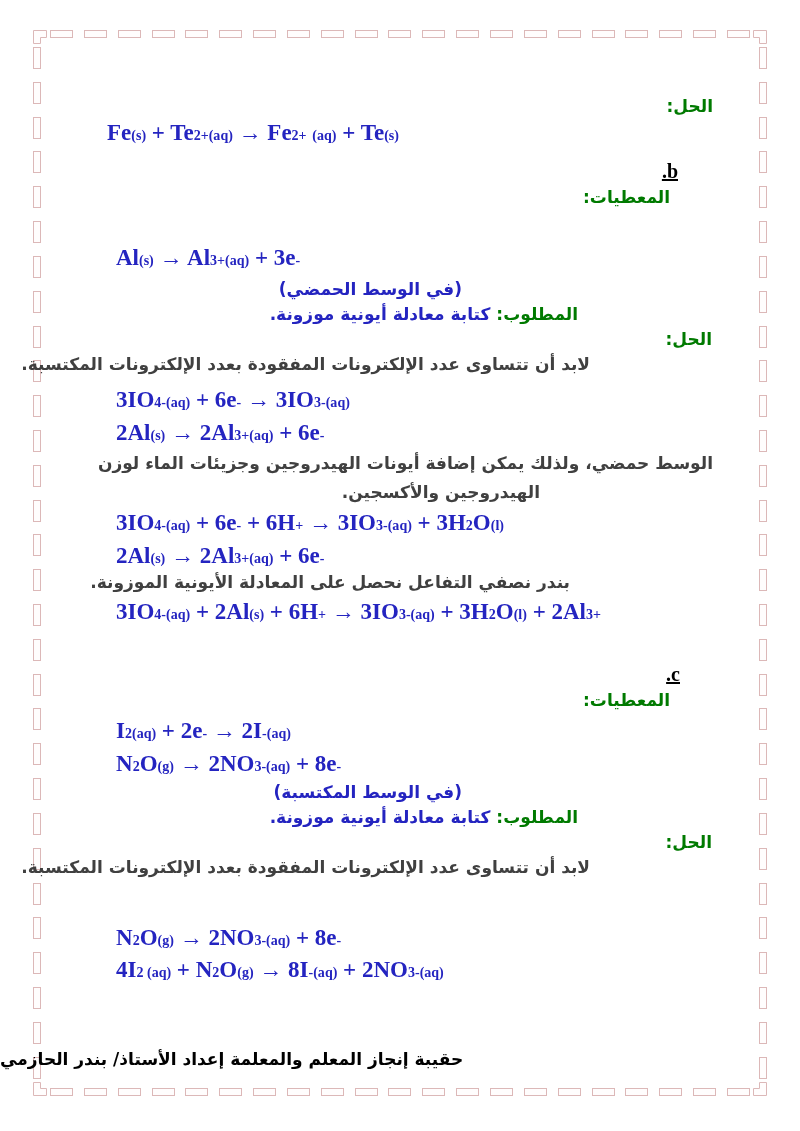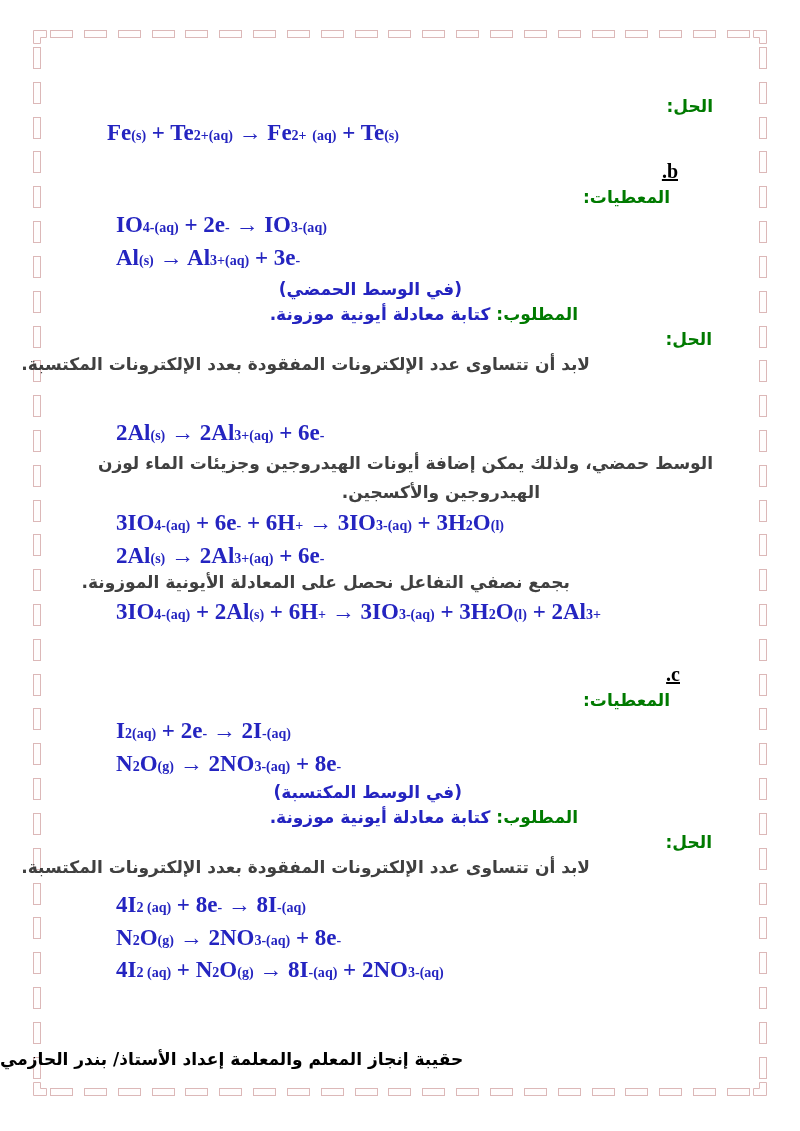--- a/index.html
+++ b/index.html
@@ -187,41 +187,40 @@
         <div class="dash"></div>
         <div class="dash"></div>
       </div>
   </div>
 
   <div class="line ar green" style="top:95px;right:87px"><span>الحل:</span></div>
   <div class="line eq" style="top:118px;left:107px">Fe<sub>(s)</sub> + Te<sup>2+</sup><sub>(aq)</sub> → Fe<sup>2+</sup> <sub>(aq)</sub> + Te<sub>(s)</sub></div>
 
   <div class="line sec" style="top:159px;right:122px"><span>.b</span></div>
   <div class="line ar green" style="top:186px;right:130px"><span>المعطيات:</span></div>
-  <div class="line eq" style="top:210px;left:116px">IO<sub>4</sub><sup>-</sup><sub>(aq)</sub> + 2e<sup>-</sup> → IO<sub>3</sub><sup>-</sup><sub>(aq)</sub></div>
   <div class="line eq" style="top:243px;left:116px">Al<sub>(s)</sub> → Al<sup>3+</sup><sub>(aq)</sub> + 3e<sup>-</sup></div>
   <div class="line ar blue" style="top:278px;right:338px"><span>(في الوسط الحمضي)</span></div>
   <div class="line ar" style="top:303px;right:222px"><span class="green">المطلوب:</span> <span class="blue">كتابة معادلة أيونية موزونة.</span></div>
   <div class="line ar green" style="top:328px;right:88px"><span>الحل:</span></div>
   <div class="line ar purple" style="top:353px;right:210px"><span>لابد أن تتساوى عدد الإلكترونات المفقودة بعدد الإلكترونات المكتسبة.</span></div>
+  <div class="line eq" style="top:385px;left:116px">3IO<sub>4</sub><sup>-</sup><sub>(aq)</sub> + 6e<sup>-</sup> → 3IO<sub>3</sub><sup>-</sup><sub>(aq)</sub></div>
   <div class="line eq" style="top:418px;left:116px">2Al<sub>(s)</sub> → 2Al<sup>3+</sup><sub>(aq)</sub> + 6e<sup>-</sup></div>
   <div class="line ar purple" style="top:481px;right:260px"><span>الهيدروجين والأكسجين.</span></div>
   <div class="line ar purple" style="top:452px;right:87px"><span>الوسط حمضي، ولذلك يمكن إضافة أيونات الهيدروجين وجزيئات الماء لوزن</span></div>
   <div class="line eq" style="top:508px;left:116px">3IO<sub>4</sub><sup>-</sup><sub>(aq)</sub> + 6e<sup>-</sup> + 6H<sup>+</sup> → 3IO<sub>3</sub><sup>-</sup><sub>(aq)</sub> + 3H<sub>2</sub>O<sub>(l)</sub></div>
   <div class="line eq" style="top:541px;left:116px">2Al<sub>(s)</sub> → 2Al<sup>3+</sup><sub>(aq)</sub> + 6e<sup>-</sup></div>
-  <div class="line ar purple" style="top:571px;right:230px"><span>بجمع نصفي التفاعل نحصل على المعادلة الأيونية الموزونة.</span></div>
+  <div class="line ar purple" style="top:571px;right:230px"><span>بندر نصفي التفاعل نحصل على المعادلة الأيونية الموزونة.</span></div>
   <div class="line eq" style="top:597px;left:116px">3IO<sub>4</sub><sup>-</sup><sub>(aq)</sub> + 2Al<sub>(s)</sub> + 6H<sup>+</sup> → 3IO<sub>3</sub><sup>-</sup><sub>(aq)</sub> + 3H<sub>2</sub>O<sub>(l)</sub> + 2Al<sup>3+</sup></div>
 
   <div class="line sec" style="top:662px;right:120px"><span>.c</span></div>
   <div class="line ar green" style="top:689px;right:130px"><span>المعطيات:</span></div>
   <div class="line eq" style="top:716px;left:116px">I<sub>2(aq)</sub> + 2e<sup>-</sup> → 2I<sup>-</sup><sub>(aq)</sub></div>
   <div class="line eq" style="top:749px;left:116px">N<sub>2</sub>O<sub>(g)</sub> → 2NO<sub>3</sub><sup>-</sup><sub>(aq)</sub> + 8e<sup>-</sup></div>
   <div class="line ar blue" style="top:781px;right:338px"><span>(في الوسط المكتسبة)</span></div>
   <div class="line ar" style="top:806px;right:222px"><span class="green">المطلوب:</span> <span class="blue">كتابة معادلة أيونية موزونة.</span></div>
   <div class="line ar green" style="top:831px;right:88px"><span>الحل:</span></div>
   <div class="line ar purple" style="top:856px;right:210px"><span>لابد أن تتساوى عدد الإلكترونات المفقودة بعدد الإلكترونات المكتسبة.</span></div>
-  <div class="line eq" style="top:890px;left:116px">4I<sub>2 (aq)</sub> + 8e<sup>-</sup> → 8I<sup>-</sup><sub>(aq)</sub></div>
   <div class="line eq" style="top:923px;left:116px">N<sub>2</sub>O<sub>(g)</sub> → 2NO<sub>3</sub><sup>-</sup><sub>(aq)</sub> + 8e<sup>-</sup></div>
   <div class="line eq" style="top:955px;left:116px">4I<sub>2 (aq)</sub> + N<sub>2</sub>O<sub>(g)</sub> → 8I<sup>-</sup><sub>(aq)</sub> + 2NO<sub>3</sub><sup>-</sup><sub>(aq)</sub></div>
 
   <div class="line ar black footer" style="top:1048px"><span>حقيبة إنجاز المعلم والمعلمة إعداد الأستاذ/ بندر الحازمي</span></div>
 
 </div>
 
 </body></html>

